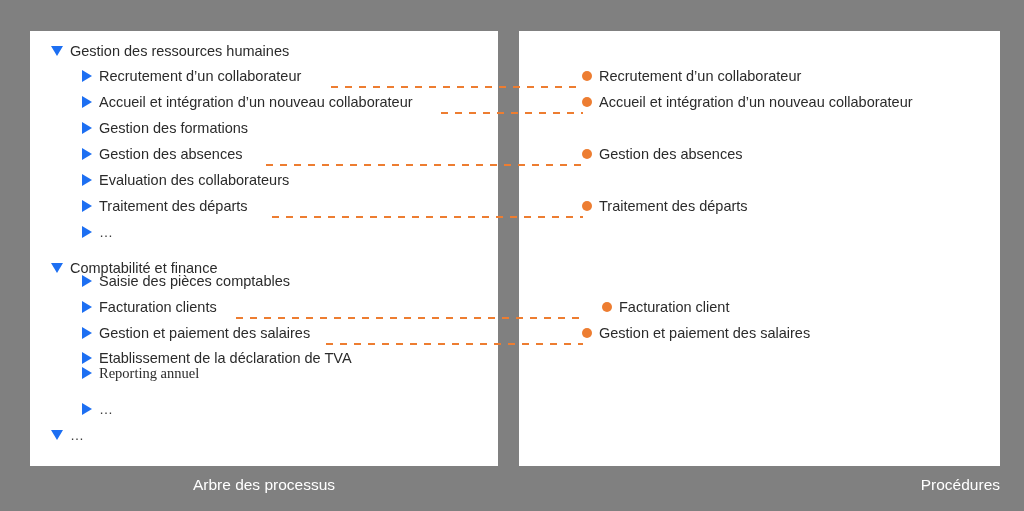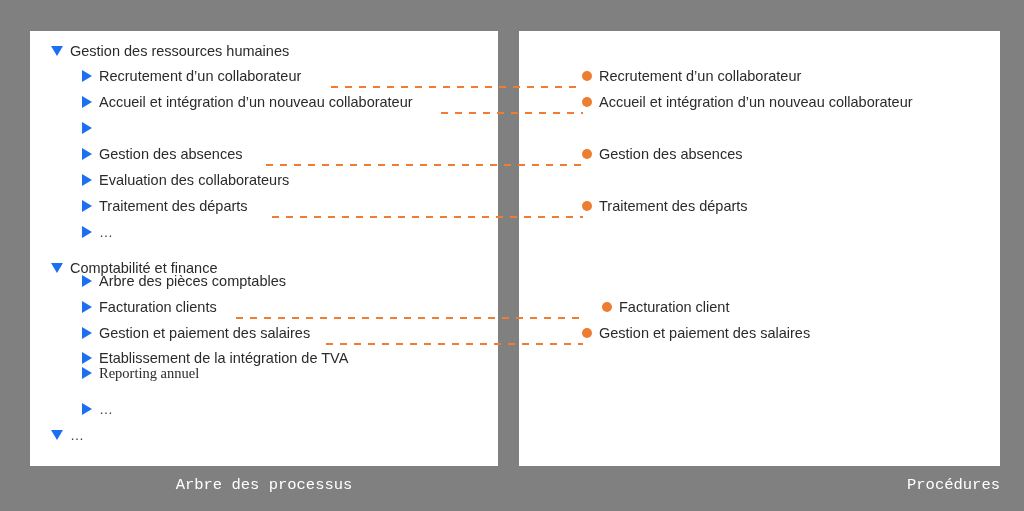--- a/index.html
+++ b/index.html
@@ -120,21 +120,20 @@
 
   
   .caption {
     position: absolute;
     top: 473px;
     height: 24px;
     line-height: 24px;
     text-align: center;
     font-size: 15.5px;
     color: #ffffff;
-    font-family: Liberation Mono, monospace;
   }
   #caption-tree  { left: 30px;  width: 468px; }
   #caption-procs { left: 519px; width: 481px; text-align: right; }
 </style>
 </head>
 <body>
 
 <div id="stage">
 
   <div class="panel" id="panel-tree"></div>
@@ -148,20 +147,21 @@
       <div class="tree-row level1" style="top: 32px;">
         <span class="tri tri-right"></span>
         <span class="tree-label">Recrutement d’un collaborateur</span>
       </div>
       <div class="tree-row level1" style="top: 58px;">
         <span class="tri tri-right"></span>
         <span class="tree-label">Accueil et intégration d’un nouveau collaborateur</span>
       </div>
       <div class="tree-row level1" style="top: 84px;">
         <span class="tri tri-right"></span>
+        <span class="tree-label">Gestion des formations</span>
       </div>
       <div class="tree-row level1" style="top: 110px;">
         <span class="tri tri-right"></span>
         <span class="tree-label">Gestion des absences</span>
       </div>
       <div class="tree-row level1" style="top: 136px;">
         <span class="tri tri-right"></span>
         <span class="tree-label">Evaluation des collaborateurs</span>
       </div>
       <div class="tree-row level1" style="top: 162px;">
@@ -171,33 +171,33 @@
       <div class="tree-row level1" style="top: 188px;">
         <span class="tri tri-right"></span>
         <span class="tree-label ellipsis">…</span>
       </div>
       <div class="tree-row level0" style="top: 224px;">
         <span class="tri tri-down"></span>
         <span class="tree-label">Comptabilité et finance</span>
       </div>
       <div class="tree-row level1" style="top: 237px;">
         <span class="tri tri-right"></span>
-        <span class="tree-label">Arbre des pièces comptables</span>
+        <span class="tree-label">Saisie des pièces comptables</span>
       </div>
       <div class="tree-row level1" style="top: 263px;">
         <span class="tri tri-right"></span>
         <span class="tree-label">Facturation clients</span>
       </div>
       <div class="tree-row level1" style="top: 289px;">
         <span class="tri tri-right"></span>
         <span class="tree-label">Gestion et paiement des salaires</span>
       </div>
       <div class="tree-row level1" style="top: 314px;">
         <span class="tri tri-right"></span>
-        <span class="tree-label">Etablissement de la intégration de TVA</span>
+        <span class="tree-label">Etablissement de la déclaration de TVA</span>
       </div>
       <div class="tree-row level1" style="top: 329px; font-family: Liberation Serif, serif;">
         <span class="tri tri-right"></span>
         <span class="tree-label">Reporting annuel</span>
       </div>
       <div class="tree-row level1" style="top: 365px;">
         <span class="tri tri-right"></span>
         <span class="tree-label ellipsis">…</span>
       </div>
       <div class="tree-row level0" style="top: 391px;">

